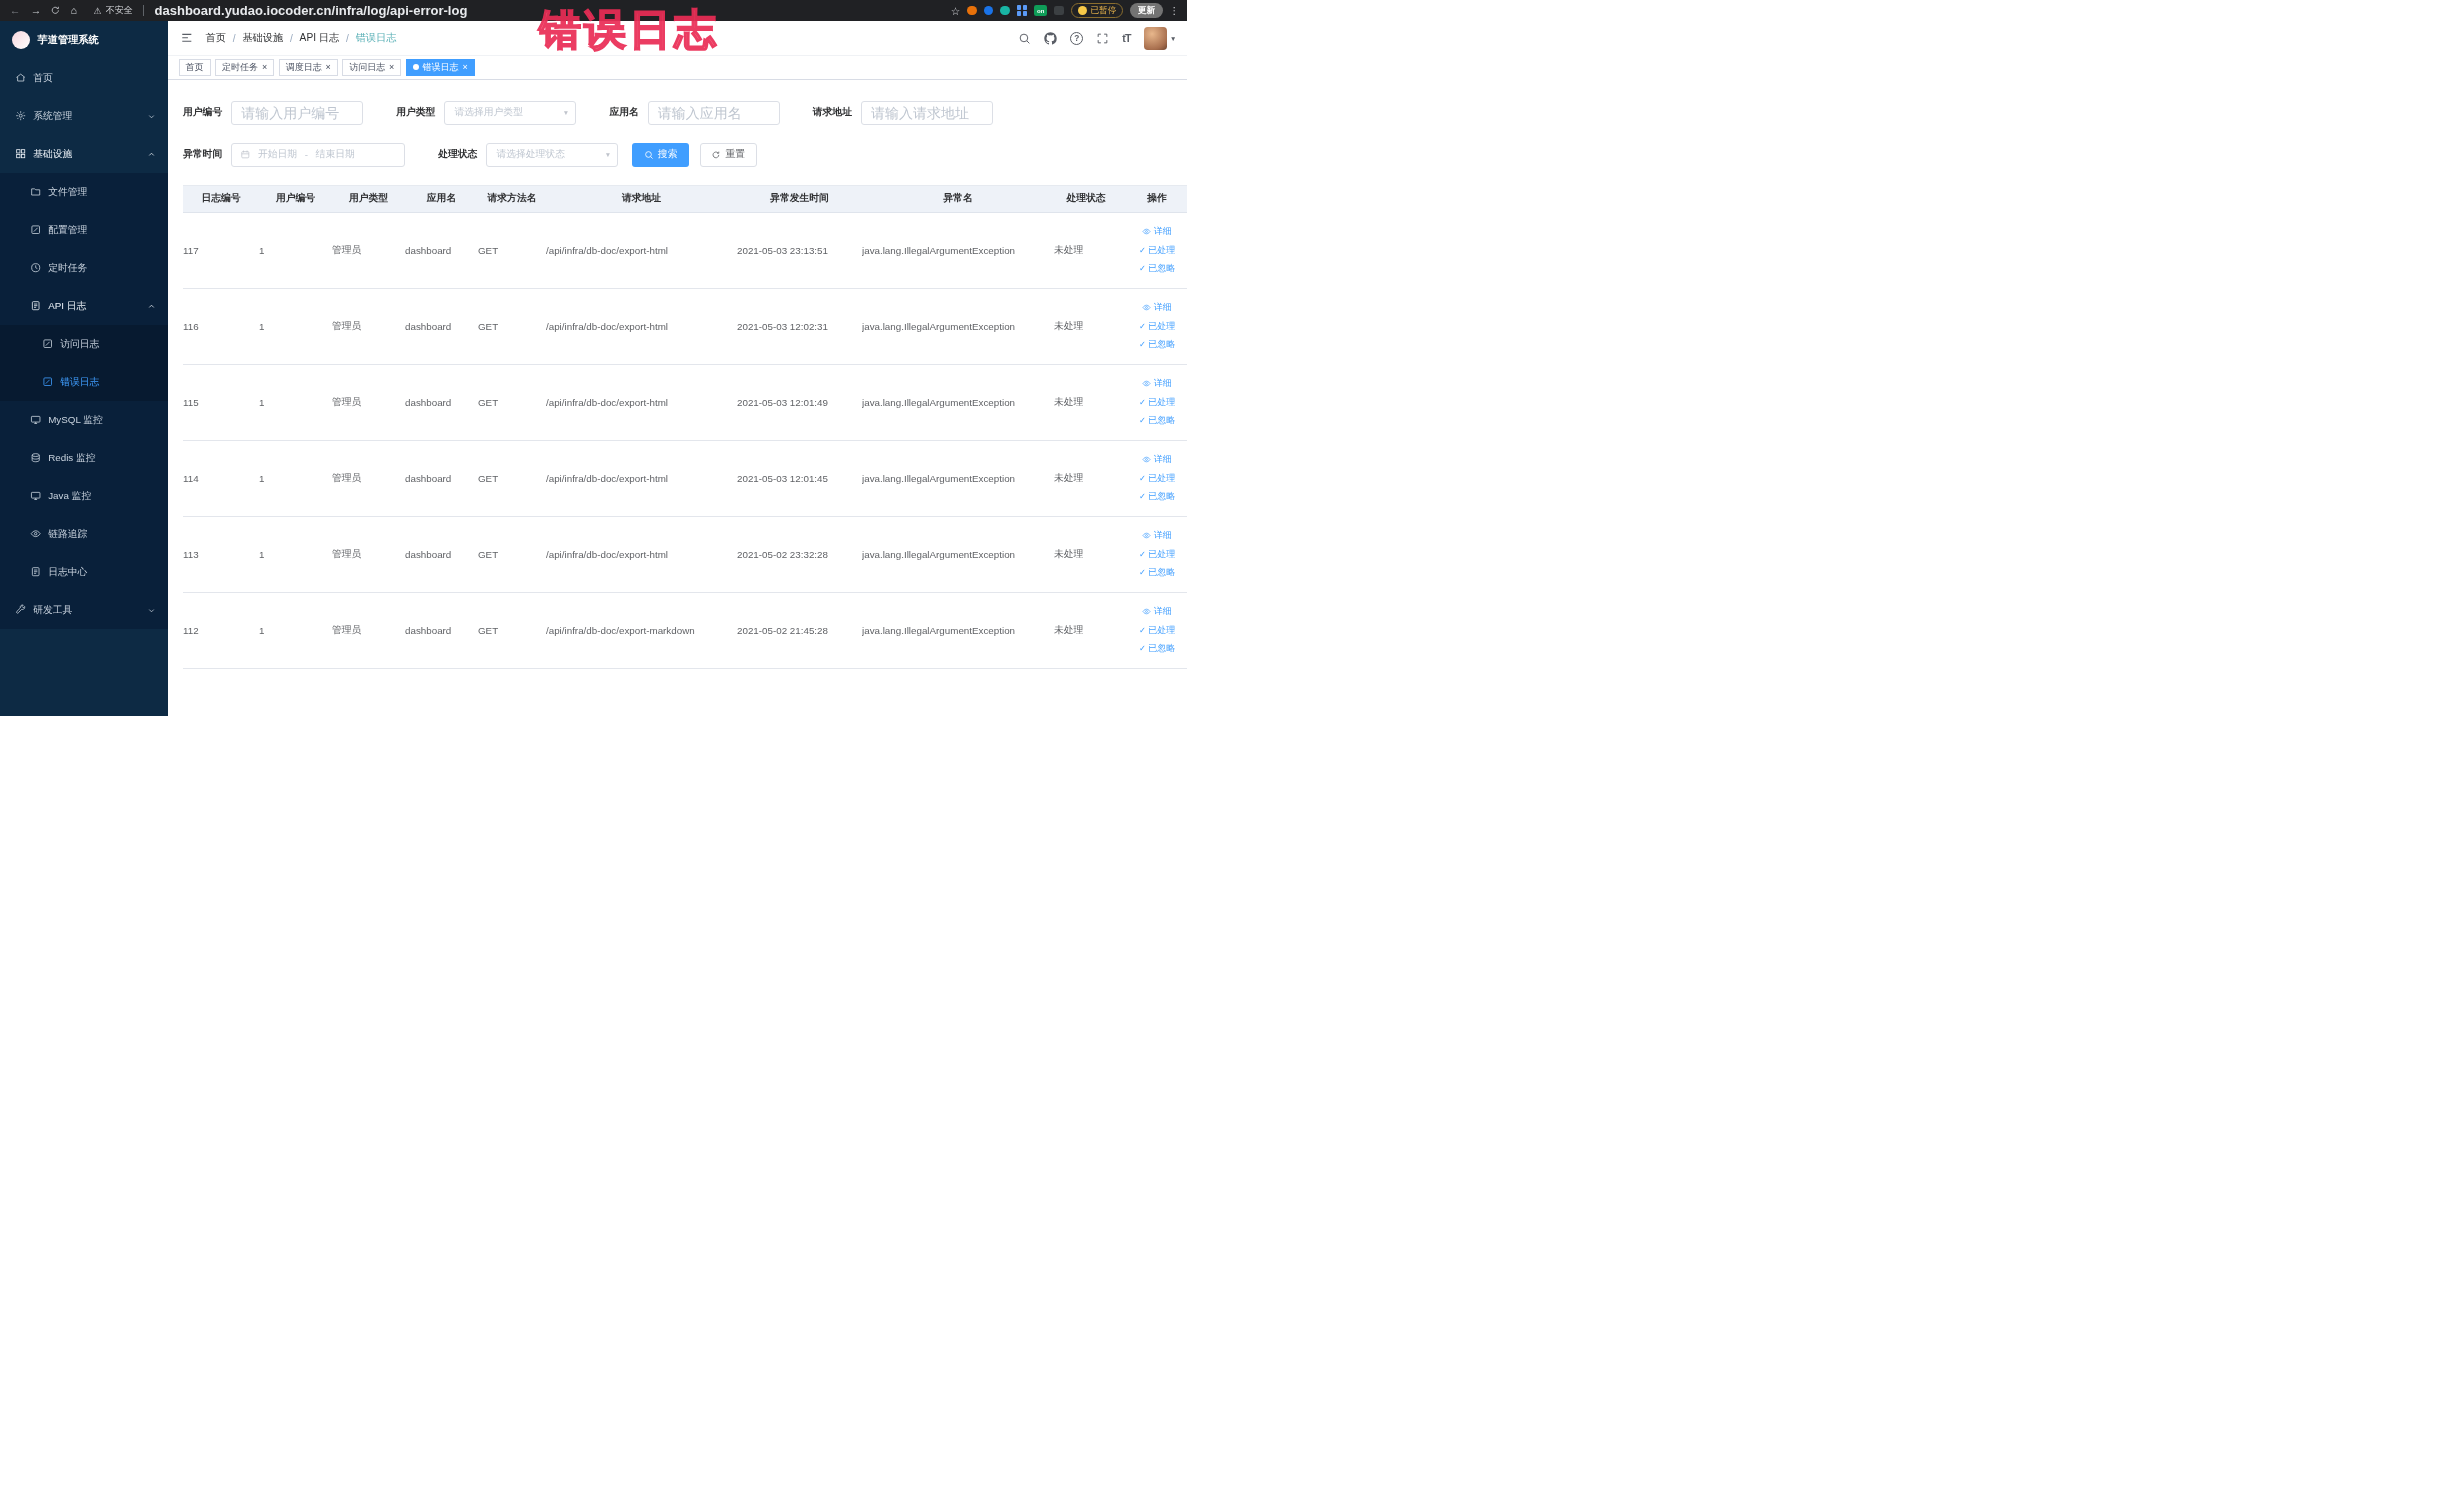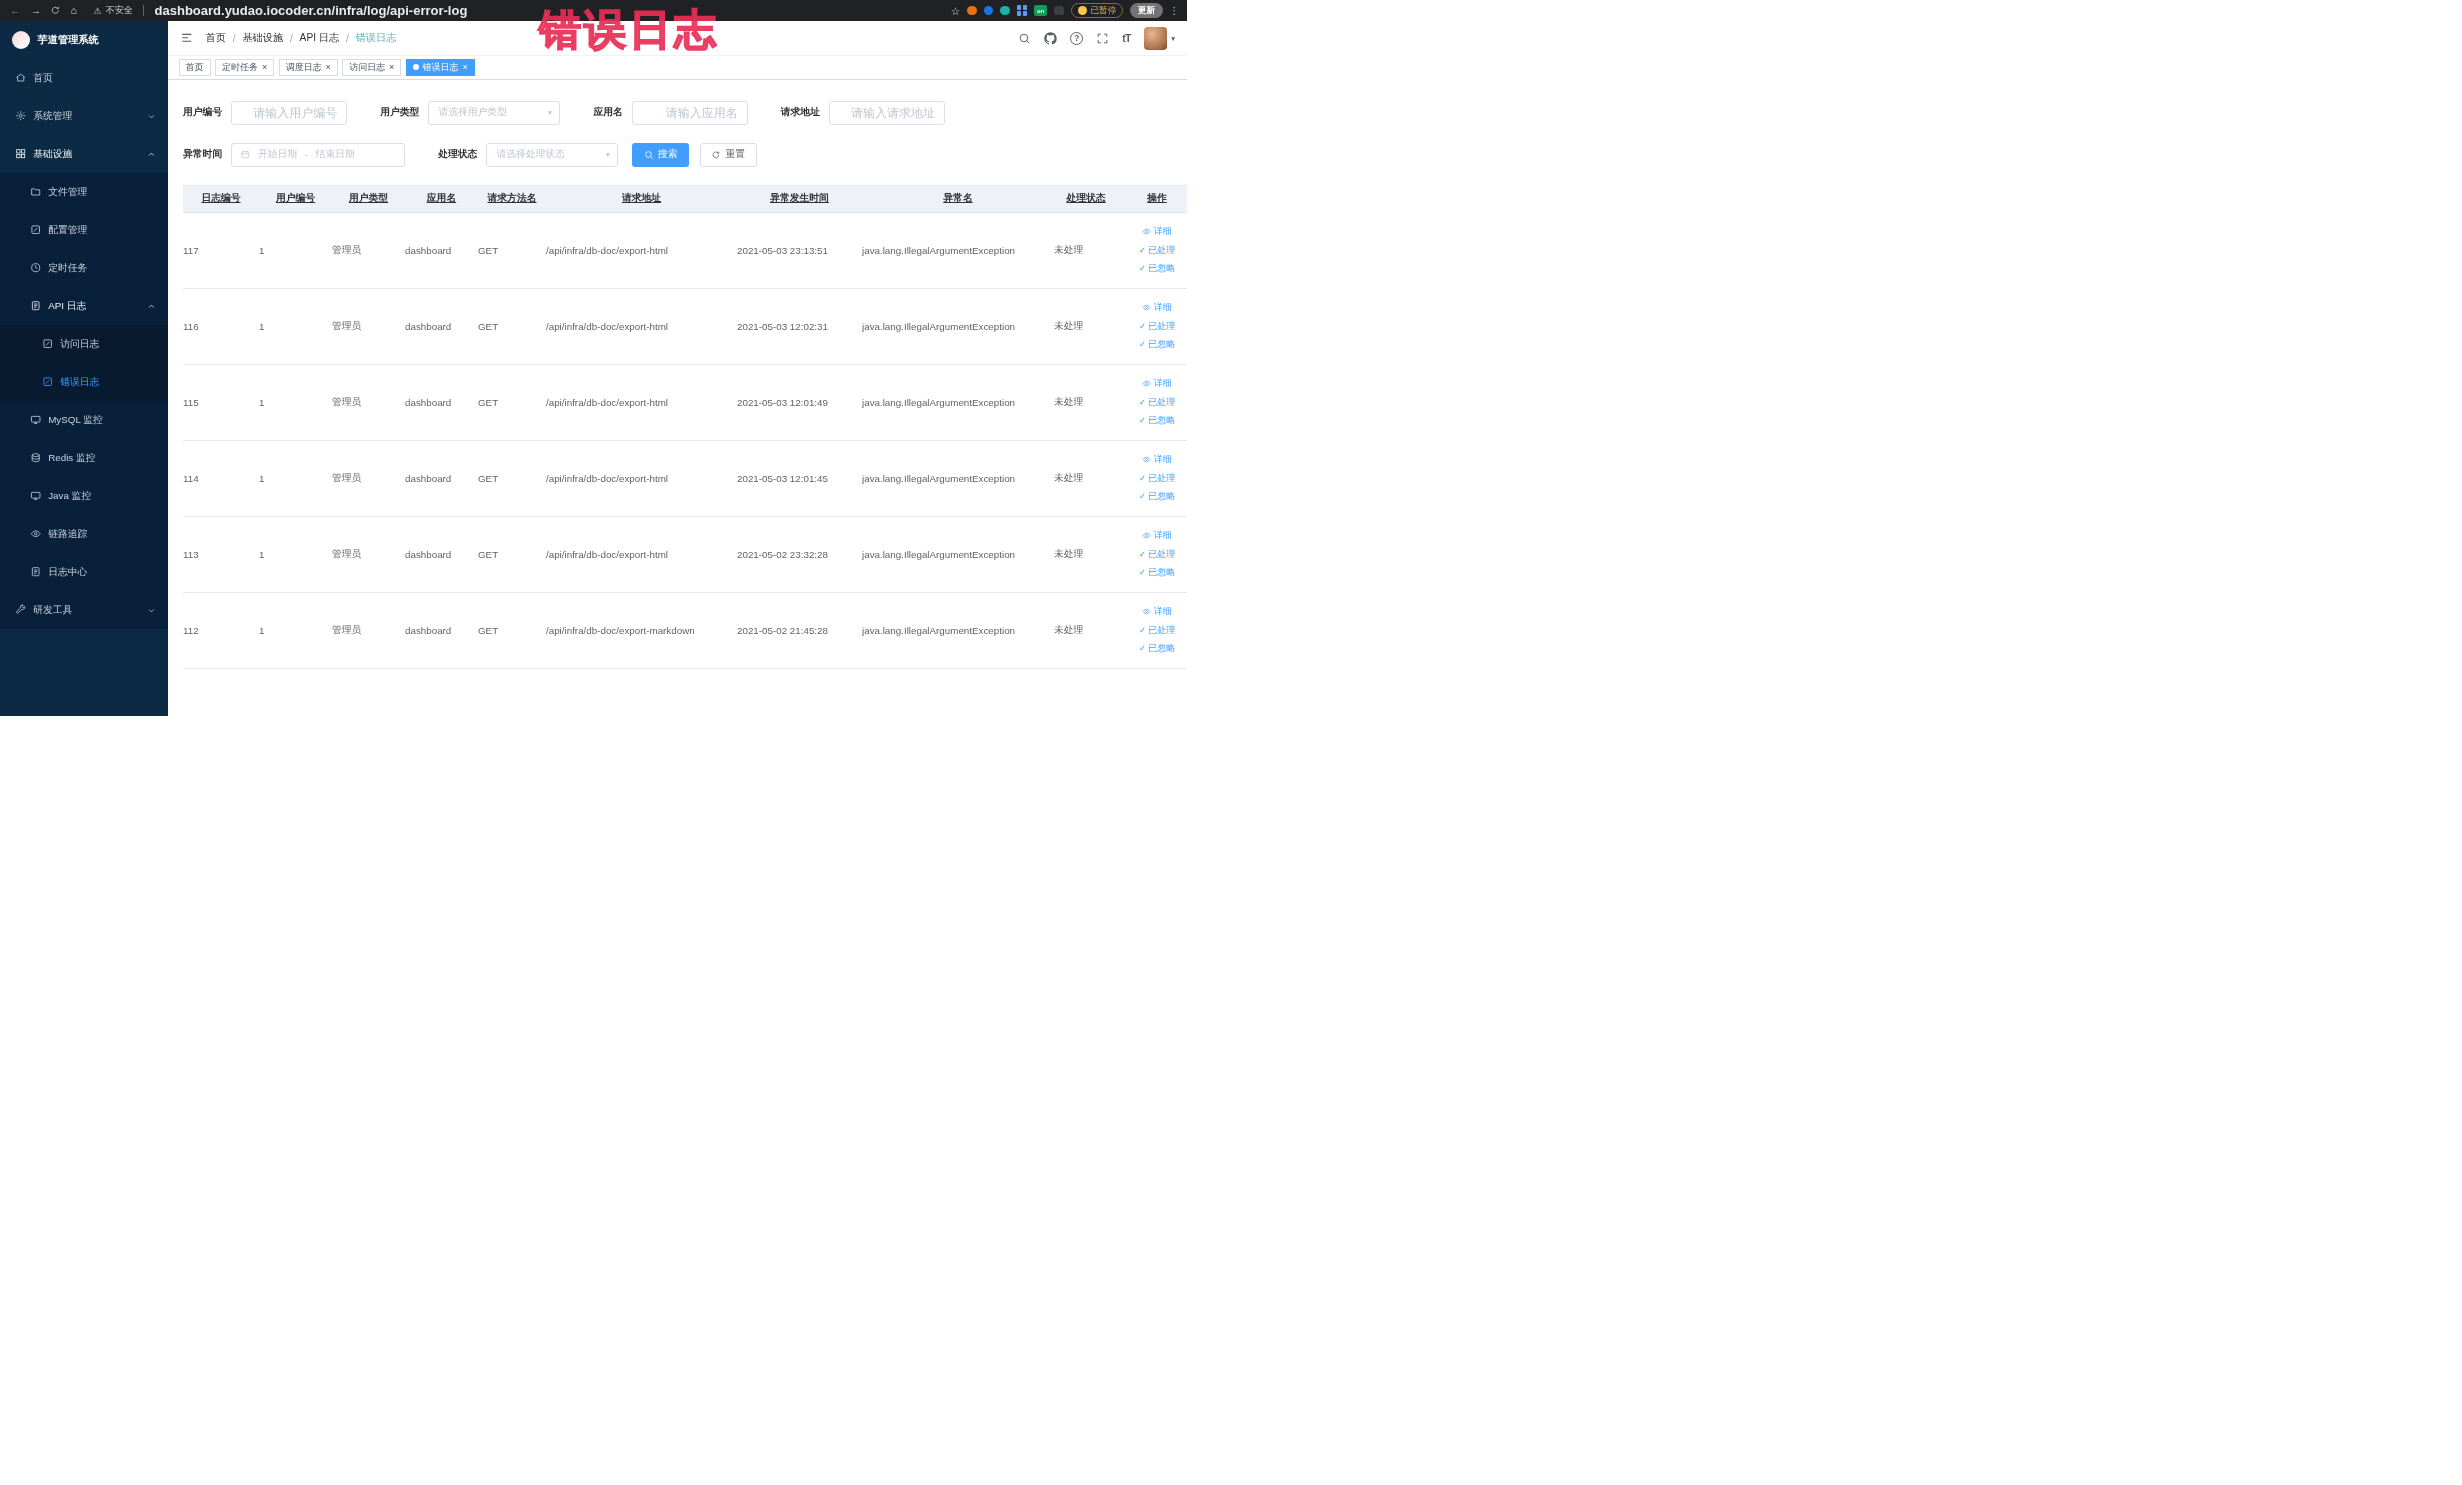--- a/index.html
+++ b/index.html
@@ -69,41 +69,41 @@
   .tag { height:16.7px; display:flex; align-items:center; gap:3.8px; padding:0 6px; border:0.8px solid #d8dce5; background:#fff; color:#495060; font-size:9px; cursor:pointer; white-space:nowrap; }
   .tag .x { font-size:9px; line-height:1; cursor:pointer; }
   .tag.active { background:#409eff; border-color:#409eff; color:#fff; }
   .tag .dot { width:6px; height:6px; border-radius:50%; background:#fff; }
 
   
   .content { flex:1; padding:21px 15px 0; overflow:hidden; }
   .frow { display:flex; align-items:center; margin-bottom:18px; }
   .fitem { display:flex; align-items:center; margin-right:33px; }
   .flabel { font-size:9.8px; font-weight:700; color:#303133; margin-right:9px; white-space:nowrap; }
-  .inp { width:116px; height:24px; border:0.8px solid #dcdfe6; border-radius:3px; padding:0 9px; font-size:12px; color:#606266; outline:none;text-align:right; }
+  .inp { width:132px; height:24px; border:0.8px solid #dcdfe6; border-radius:3px; padding:0 9px; font-size:14px; color:#606266; outline:none; }
   .inp::placeholder { color:#bfc6d0; }
   .sel { width:132px; height:24px; border:0.8px solid #dcdfe6; border-radius:3px; padding:0 7.6px 0 9px; font-size:9.8px; color:#bfc6d0; display:flex; align-items:center; justify-content:space-between; cursor:pointer; background:#fff; }
   .sel .caret { color:#c0c4cc; }
   .daterange { width:174px; height:24px; border:0.8px solid #dcdfe6; border-radius:3px; padding:0 7.6px; font-size:9.8px; color:#bfc6d0; display:flex; align-items:center; gap:7.6px; cursor:pointer; background:#fff; }
   .daterange svg { width:10.6px; height:10.6px; stroke:#c0c4cc; fill:none; stroke-width:1.7; }
   .btn { height:24px; border-radius:3px; font-size:9.8px; display:inline-flex; align-items:center; gap:4.5px; padding:0 10.6px; cursor:pointer; border:0.8px solid transparent; }
   .btn svg { width:9.8px; height:9.8px; fill:none; stroke:currentColor; stroke-width:2; }
   .btn-search { background:#409eff; color:#fff; margin-left:13.6px; }
   .btn-reset { background:#fff; border-color:#dcdfe6; color:#606266; margin-left:10.6px; }
 
   .toolbar { display:flex; align-items:center; margin:19.7px 0 9px; }
   .btn-export { height:19.7px; padding:0 7.6px; font-size:9px; border-radius:2.3px; background:#fdf6ec; border:0.8px solid #f5dab1; color:#e6a23c; display:inline-flex; align-items:center; gap:3.8px; cursor:pointer; }
   .btn-export svg { width:9px; height:9px; stroke:currentColor; fill:none; stroke-width:2; }
   .tool-circles { margin-left:auto; display:flex; gap:7.6px; }
   .circle-btn { width:21px; height:21px; border-radius:50%; border:0.8px solid #d6dae0; background:#fff; display:flex; align-items:center; justify-content:center; cursor:pointer; }
   .circle-btn svg { width:9.8px; height:9.8px; stroke:#303133; fill:none; stroke-width:1.8; }
 
   
   table.log-table { width:100%; border-collapse:collapse; table-layout:fixed; font-size:9.8px; color:#606266; }
-  .log-table th { height:27px; background:#eef2f8; color:#303133; font-weight:700; text-align:center; border-top:0.8px solid #e6eaf0; border-bottom:0.8px solid #dfe4ec; white-space:nowrap; overflow:hidden;text-decoration:underline; }
+  .log-table th { height:27px; background:#eef2f8; color:#303133; font-weight:700; text-align:center; border-top:0.8px solid #e6eaf0; border-bottom:0.8px solid #dfe4ec; white-space:nowrap; overflow:hidden; }
   .log-table td { height:76px; text-align:left; border-bottom:0.8px solid #e3e6ec; white-space:nowrap; overflow:hidden; }
   .ops { display:flex; flex-direction:column; align-items:center; gap:5.3px; }
   .op-link { display:inline-flex; align-items:center; gap:2.3px; color:#409eff; font-size:9px; cursor:pointer; }
   .op-link svg { width:9px; height:9px; stroke:#409eff; fill:none; stroke-width:1.8; }
   .op-link .chk { font-size:8.3px; line-height:1; }
 
   
   .annotation {
     position:absolute; left:539px; top:9px; z-index:60;
     font-size:42px; font-weight:800; letter-spacing:3px; line-height:1;

